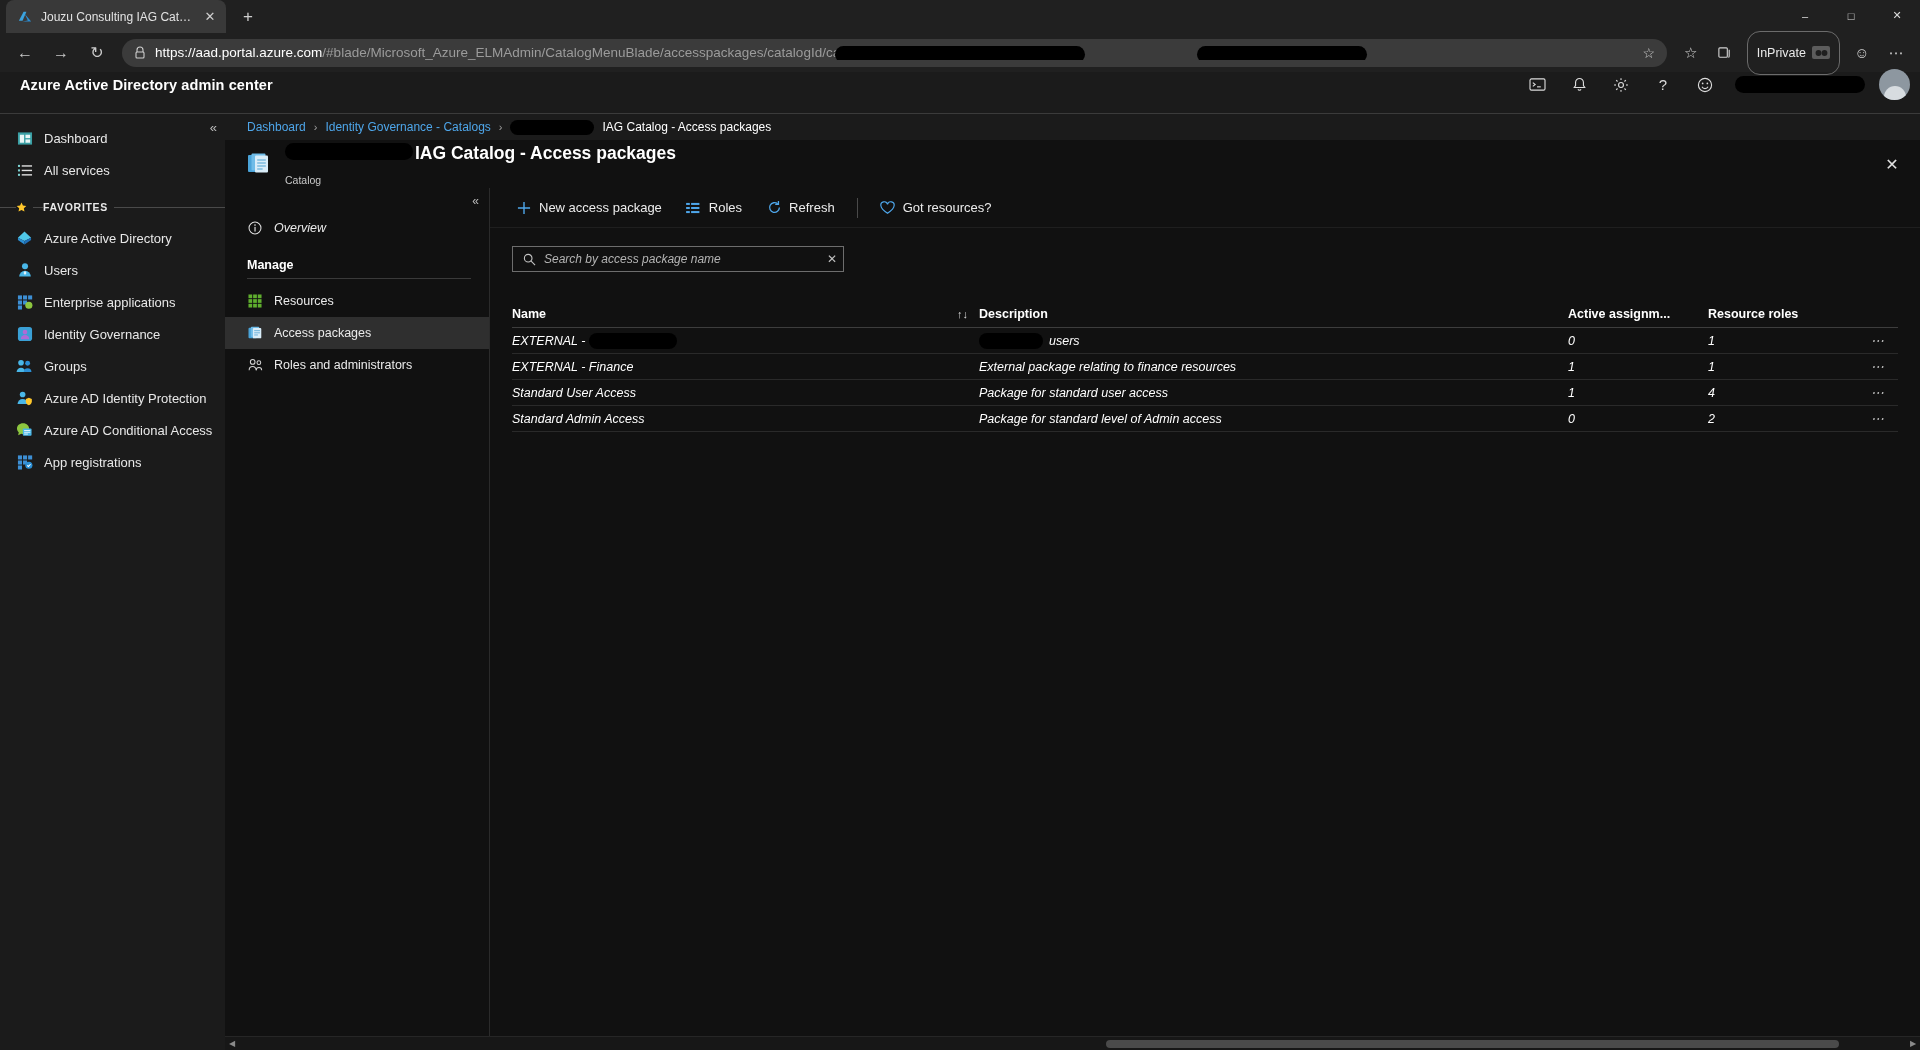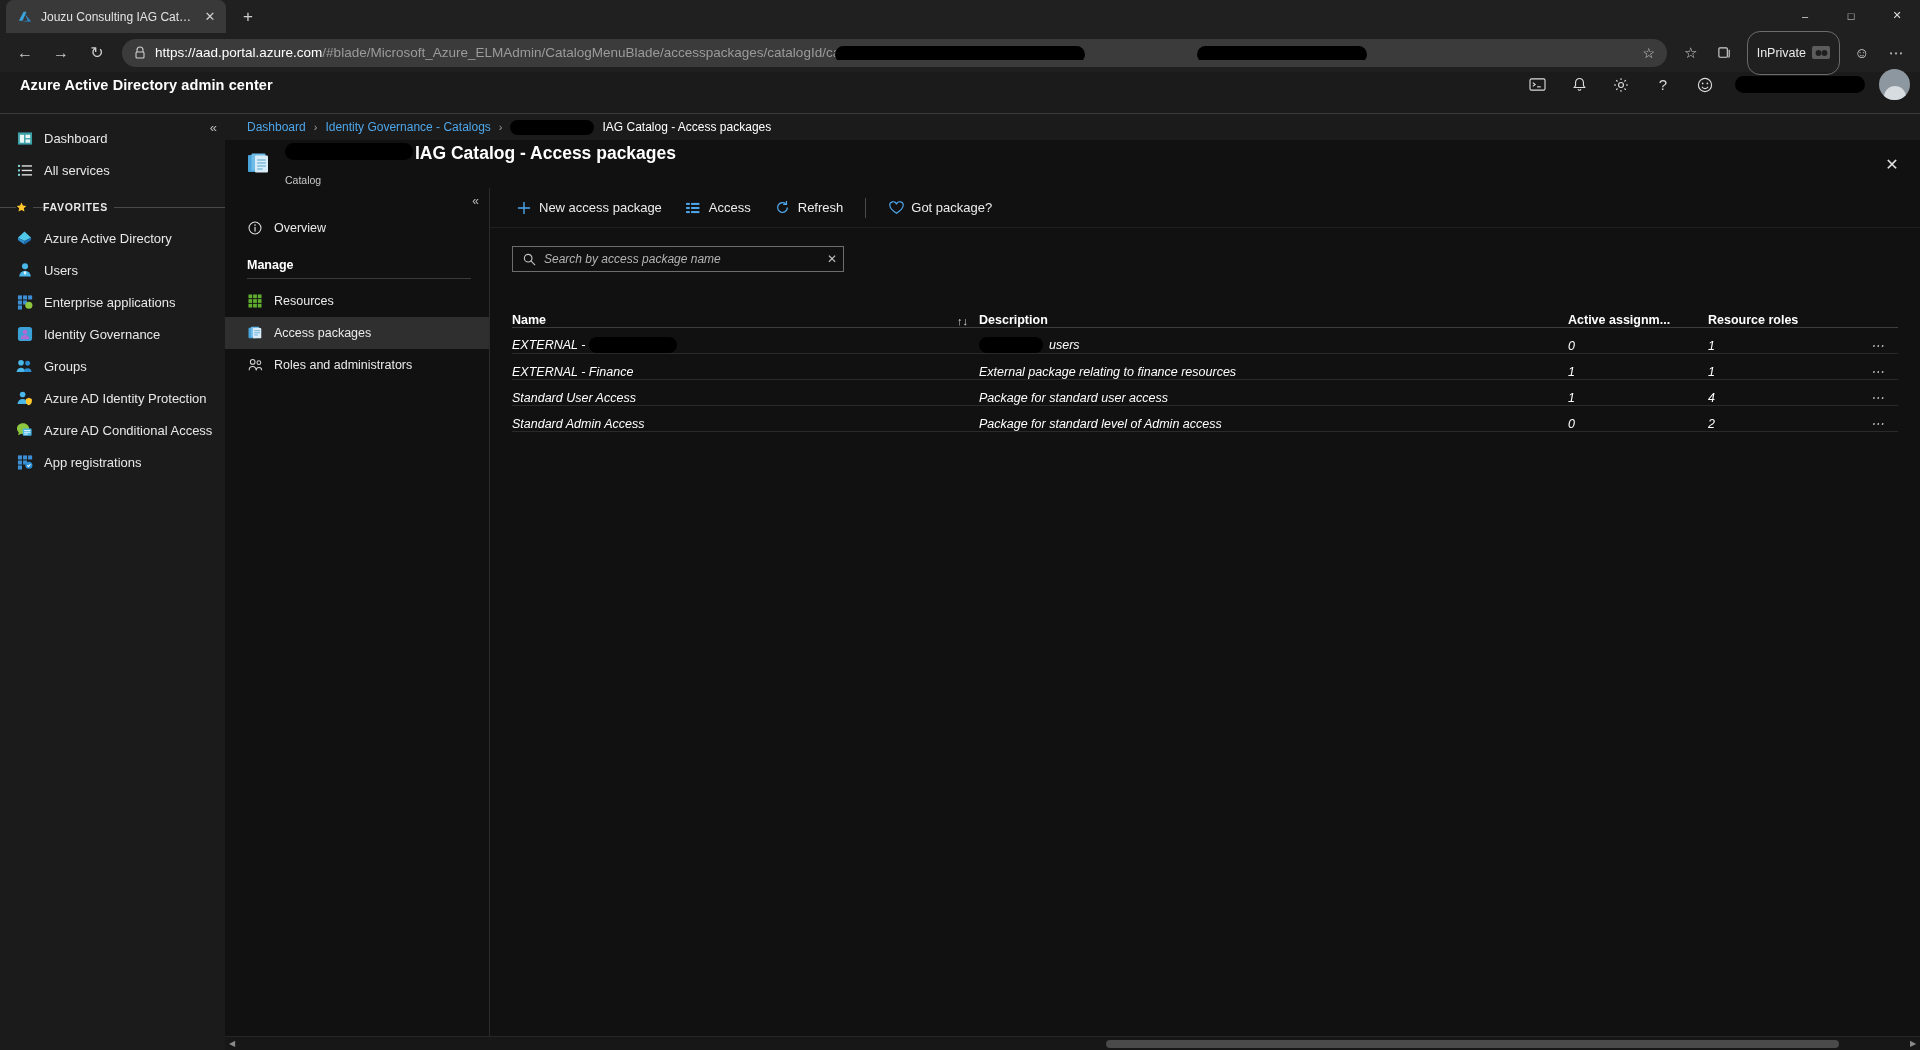--- a/index.html
+++ b/index.html
@@ -211,21 +211,21 @@
     flex: 1; background: transparent; border: none; outline: none;
     color: #d6d6d6; font-size: 12px; font-style: italic;
     font-family: "Liberation Sans", sans-serif;
   }
   .search-input::placeholder { color: #b4b4b4; font-style: italic; }
   .search-clear { color: #c0c0c0; font-size: 12px; cursor: pointer; }
 
   
   .table { margin: 28px 0 0 22px; padding-right: 22px; }
   .trow {
-    display: flex; align-items: flex-end; height: 26px;
+    display: flex; align-items: center; height: 26px;
     font-size: 12.5px; color: #ffffff;
   }
   .thead {
     font-weight: bold; height: 28px; border-bottom: 1px solid #3d3d3d;
     color: #ffffff;
   }
   .tbody-row { height: 26px; border-bottom: 1px solid #2a2a2a; position: relative; font-style: italic; }
   .c-name { width: 445px; flex: 0 0 445px; display:flex; align-items:center; position:relative; }
   .c-sort { width: 22px; flex: 0 0 22px; color: #d8d8d8; font-size: 11px; }
   .c-desc { flex: 1; min-width: 0; display:flex; align-items:center; position:relative;}
@@ -542,21 +542,21 @@
           <span class="blade-sub">Catalog</span>
         </div>
         <div class="blade-close">✕</div>
       </div>
 
       <div class="blade-body">
 
         <div class="blade-menu">
           <div class="blade-menu-collapse">«</div>
 
-          <div class="bm-item" style="margin-top:18px;">
+          <div class="bm-item" style="margin-top:18px;font-style:italic;">
             <span class="bm-icon">
               <svg width="14" height="14" viewBox="0 0 15 15">
                   <circle cx="7.5" cy="7.5" r="6.4" stroke="#e0e0e0" stroke-width="1.1" fill="none"></circle>
                   <circle cx="7.5" cy="4.4" r=".85" fill="#e0e0e0"></circle>
                   <rect x="6.9" y="6.3" width="1.25" height="5" fill="#e0e0e0"></rect>
                 </svg>
             </span>
             <span>Overview</span>
           </div>
 
@@ -628,39 +628,39 @@
                     <g fill="#4ea6ea">
                       <rect x="0" y="1" width="4" height="2.2"></rect>
                       <rect x="5.4" y="1" width="9" height="2.2"></rect>
                       <rect x="0" y="5.4" width="4" height="2.2"></rect>
                       <rect x="5.4" y="5.4" width="9" height="2.2"></rect>
                       <rect x="0" y="9.8" width="4" height="2.2"></rect>
                       <rect x="5.4" y="9.8" width="9" height="2.2"></rect>
                     </g>
                   </svg>
               </span>
-              <span>Access</span>
+              <span>Roles</span>
             </div>
             <div class="cmd">
               <span class="cmd-icon">
                 <svg width="15" height="15" viewBox="0 0 16 16">
                     <path d="M13.2 8 a5.2 5.2 0 1 1 -1.8 -3.9" stroke="#4ea6ea" stroke-width="1.4" fill="none"></path>
                     <path d="M12.2 1.1 v3.5 h-3.4" stroke="#4ea6ea" stroke-width="1.4" fill="none"></path>
                   </svg>
               </span>
               <span>Refresh</span>
             </div>
             <div class="cmd-divider"></div>
             <div class="cmd">
               <span class="cmd-icon">
                 <svg width="15" height="14" viewBox="0 0 16 15">
                     <path d="M8 13.2 C3.6 10 1 8 1 5.3 A3.4 3.4 0 0 1 8 3.6 A3.4 3.4 0 0 1 15 5.3 C15 8 12.4 10 8 13.2 Z" stroke="#4ea6ea" stroke-width="1.25" fill="none"></path>
                   </svg>
               </span>
-              <span>Got package?</span>
+              <span>Got resources?</span>
             </div>
           </div>
 
           <div class="search-wrap">
             <div class="search-box">
               <span class="cmd-icon">
                 <svg width="13" height="13" viewBox="0 0 14 14">
                     <circle cx="5.6" cy="5.6" r="4.1" stroke="#c3c3c3" stroke-width="1.2" fill="none"></circle>
                     <path d="M8.8 8.8 L13 13" stroke="#c3c3c3" stroke-width="1.2"></path>
                   </svg>

